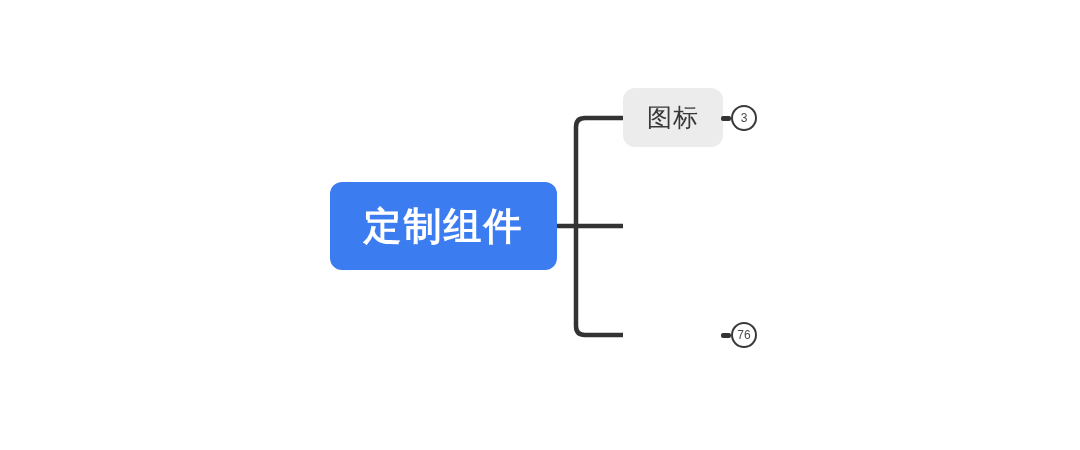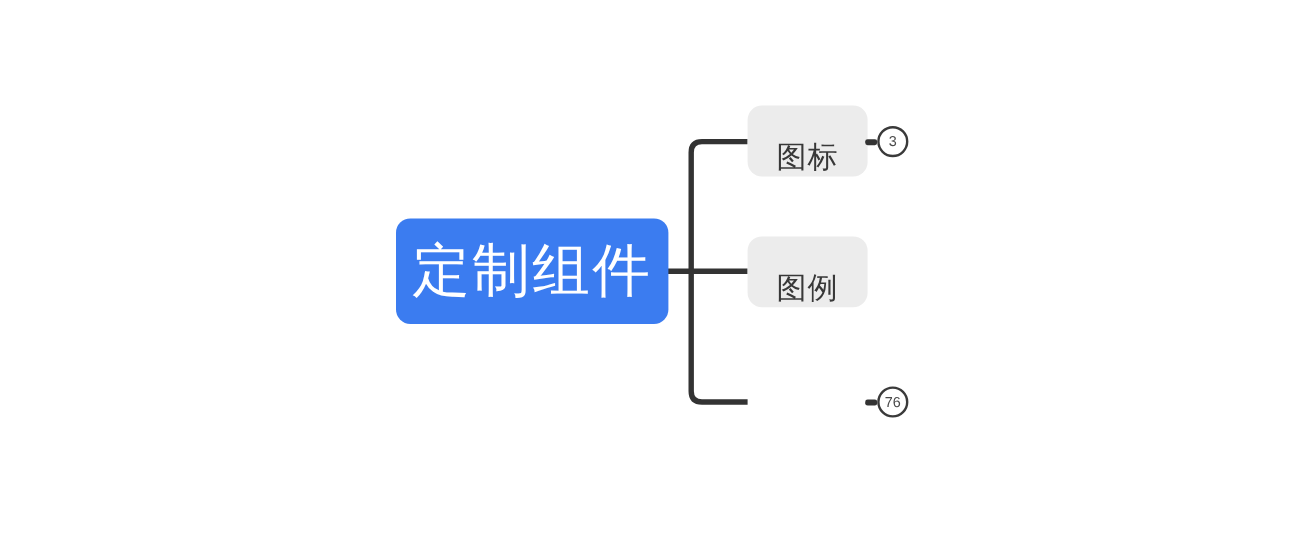--- a/index.html
+++ b/index.html
@@ -40,33 +40,33 @@
     position: absolute;
     left: 330px; top: 182px;
     width: 227px; height: 88px;
     background: var(--root-bg);
     border-radius: 12px;
     display: flex; align-items: center; justify-content: center;
     cursor: pointer;
   }
   .root-node .label {
     color: var(--root-text);
-    font-size: 48px;
-    font-weight: 400;
+    font-size: 38px;
+    font-weight: 700;
     letter-spacing: 2px;
     white-space: nowrap;
     text-align: right;
   }
   .child-node {
     position: absolute;
     left: 623px;
     width: 100px; height: 59px;
     background: var(--node-bg);
     border-radius: 12px;
-    display: flex; align-items: flex-end; justify-content: center;
+    display: flex; align-items: center; justify-content: center;
     cursor: pointer;
   }
   .child-node .label {
     color: var(--node-text);
     font-size: 25px;
     font-weight: 500;
     letter-spacing: 1px;
     white-space: nowrap;
   }
   .child-1 { top: 88px; }
@@ -108,23 +108,20 @@
   </svg>
 
   <div class="root-node">
     <span class="label">定制组件</span>
   </div>
 
   <div class="child-node child-1">
     <span class="label">图标</span>
   </div>
 
-  <div class="child-node child-2">
-    <span class="label">图例</span>
-  </div>
 
 
   <div class="badge-dash dash-1"></div>
   <div class="badge-circle circle-1">3</div>
 
   <div class="badge-dash dash-3"></div>
   <div class="badge-circle circle-3">76</div>
 
 </div>
 

